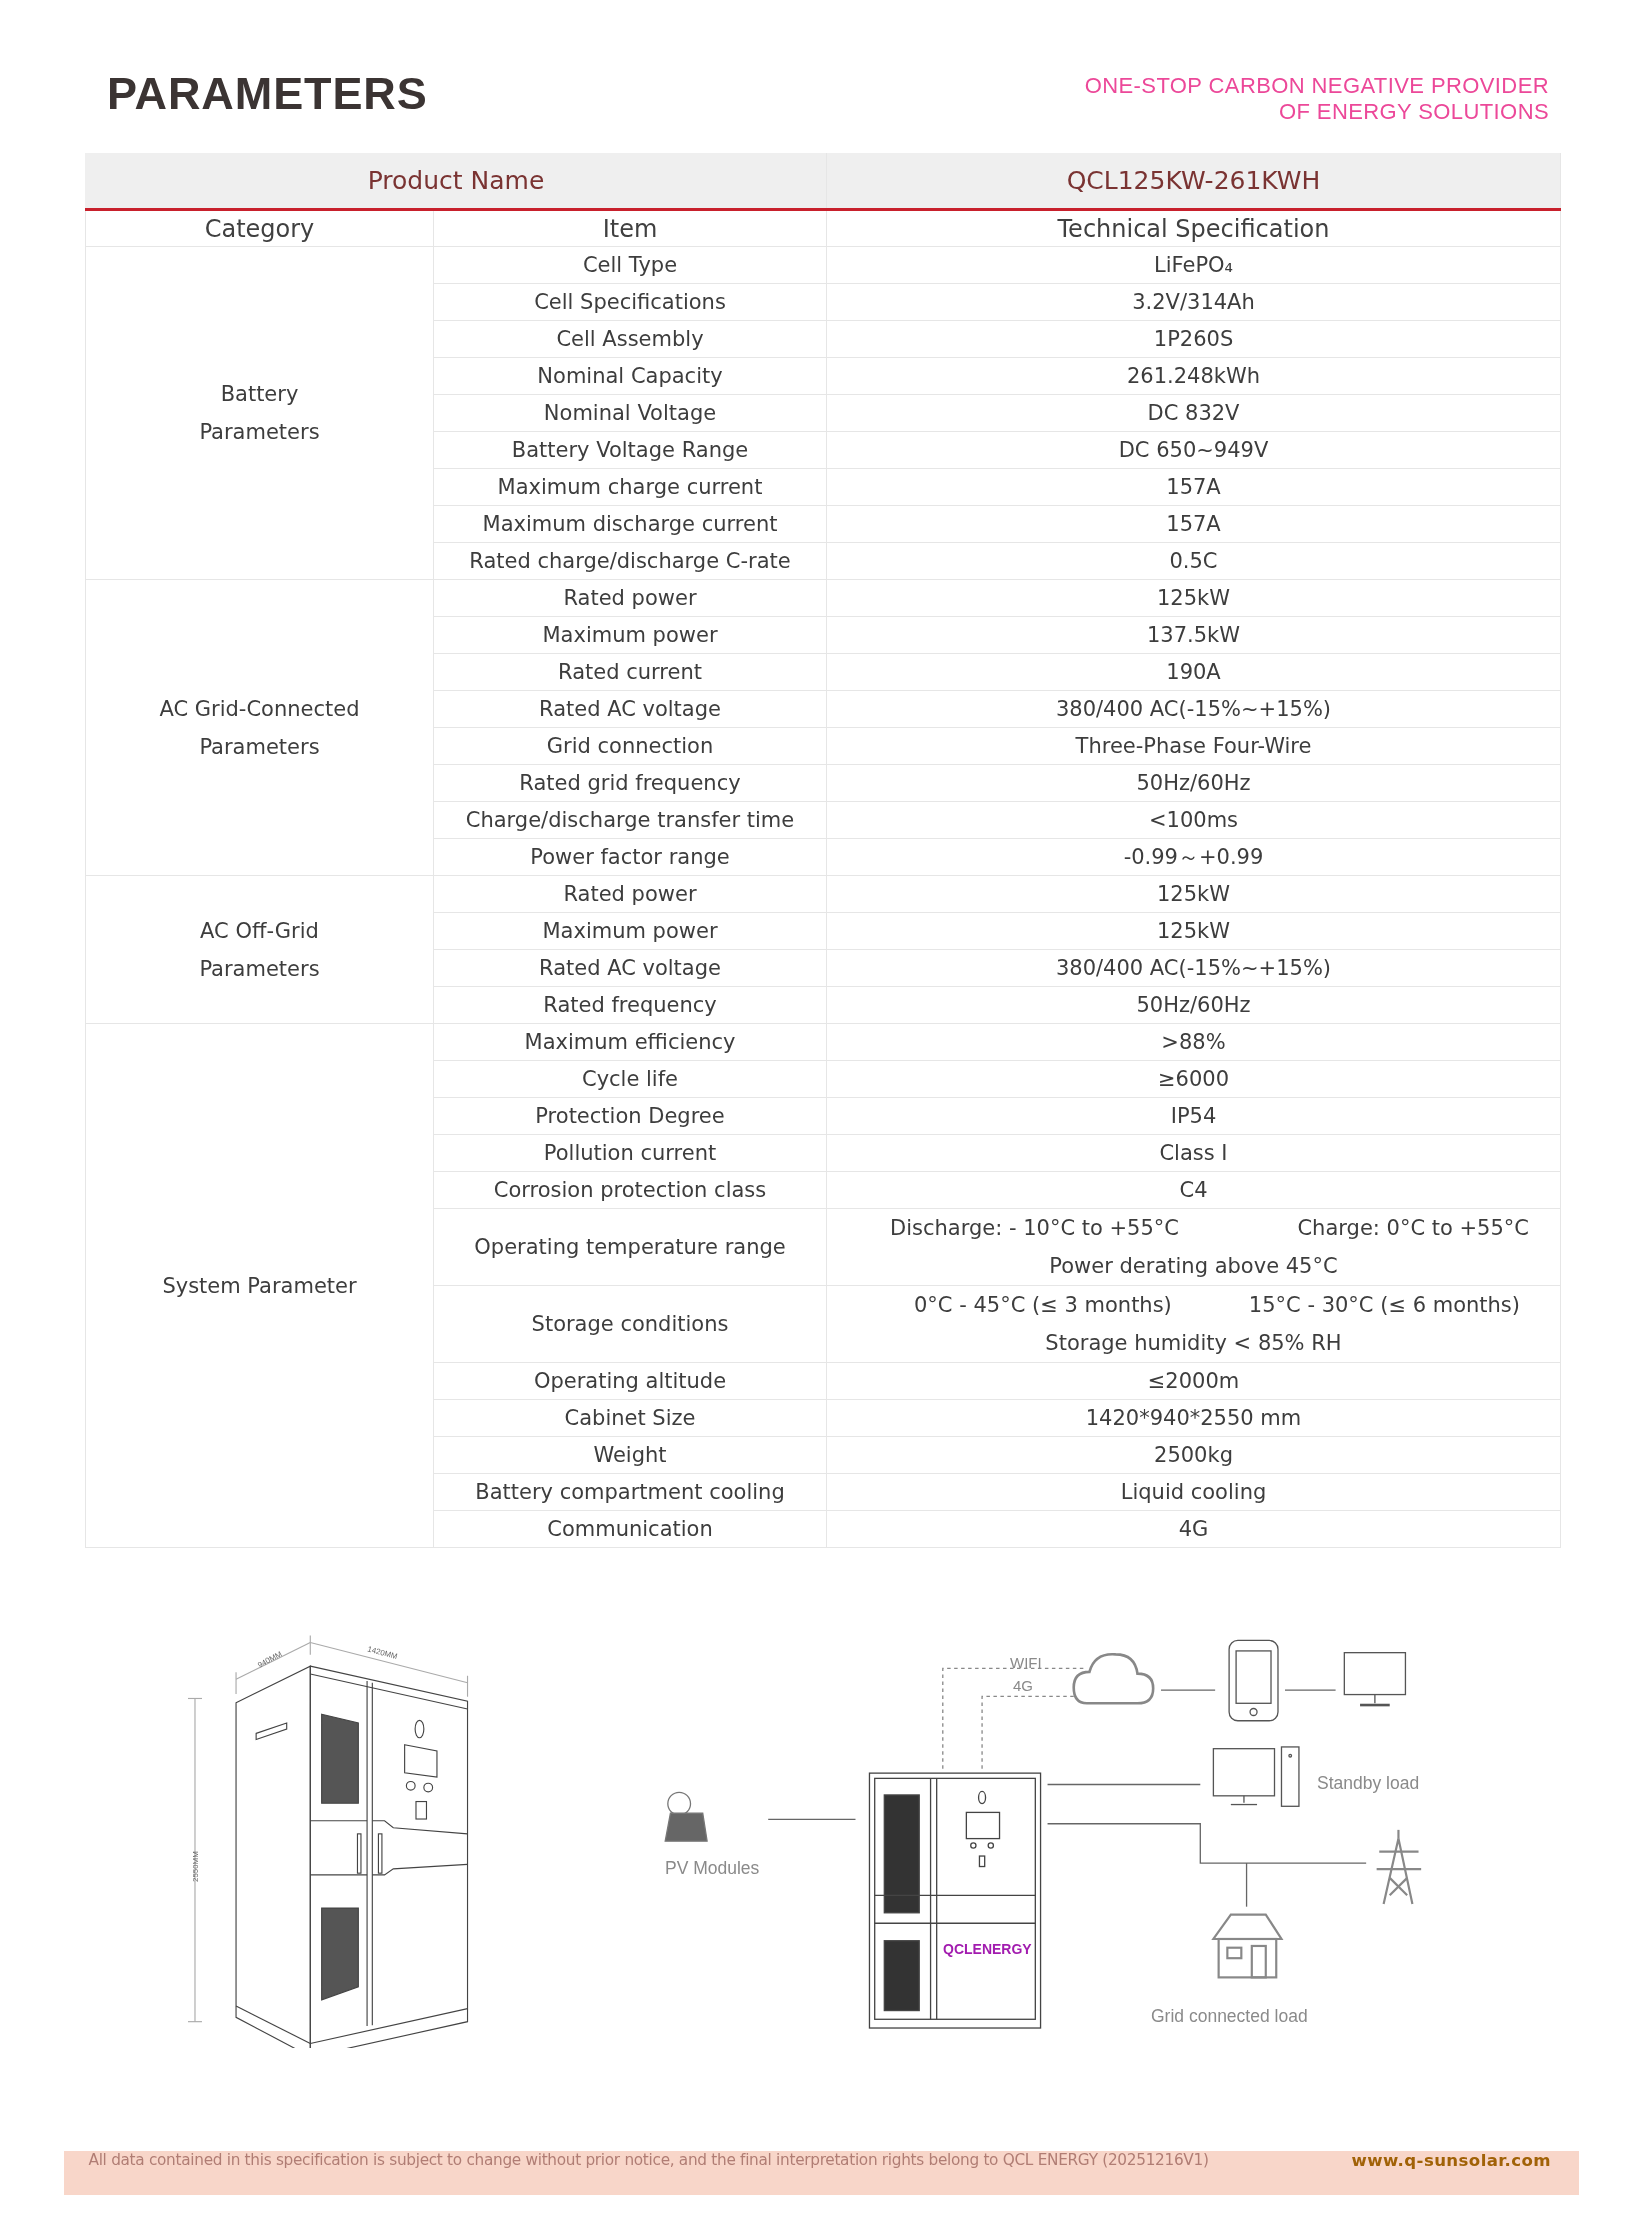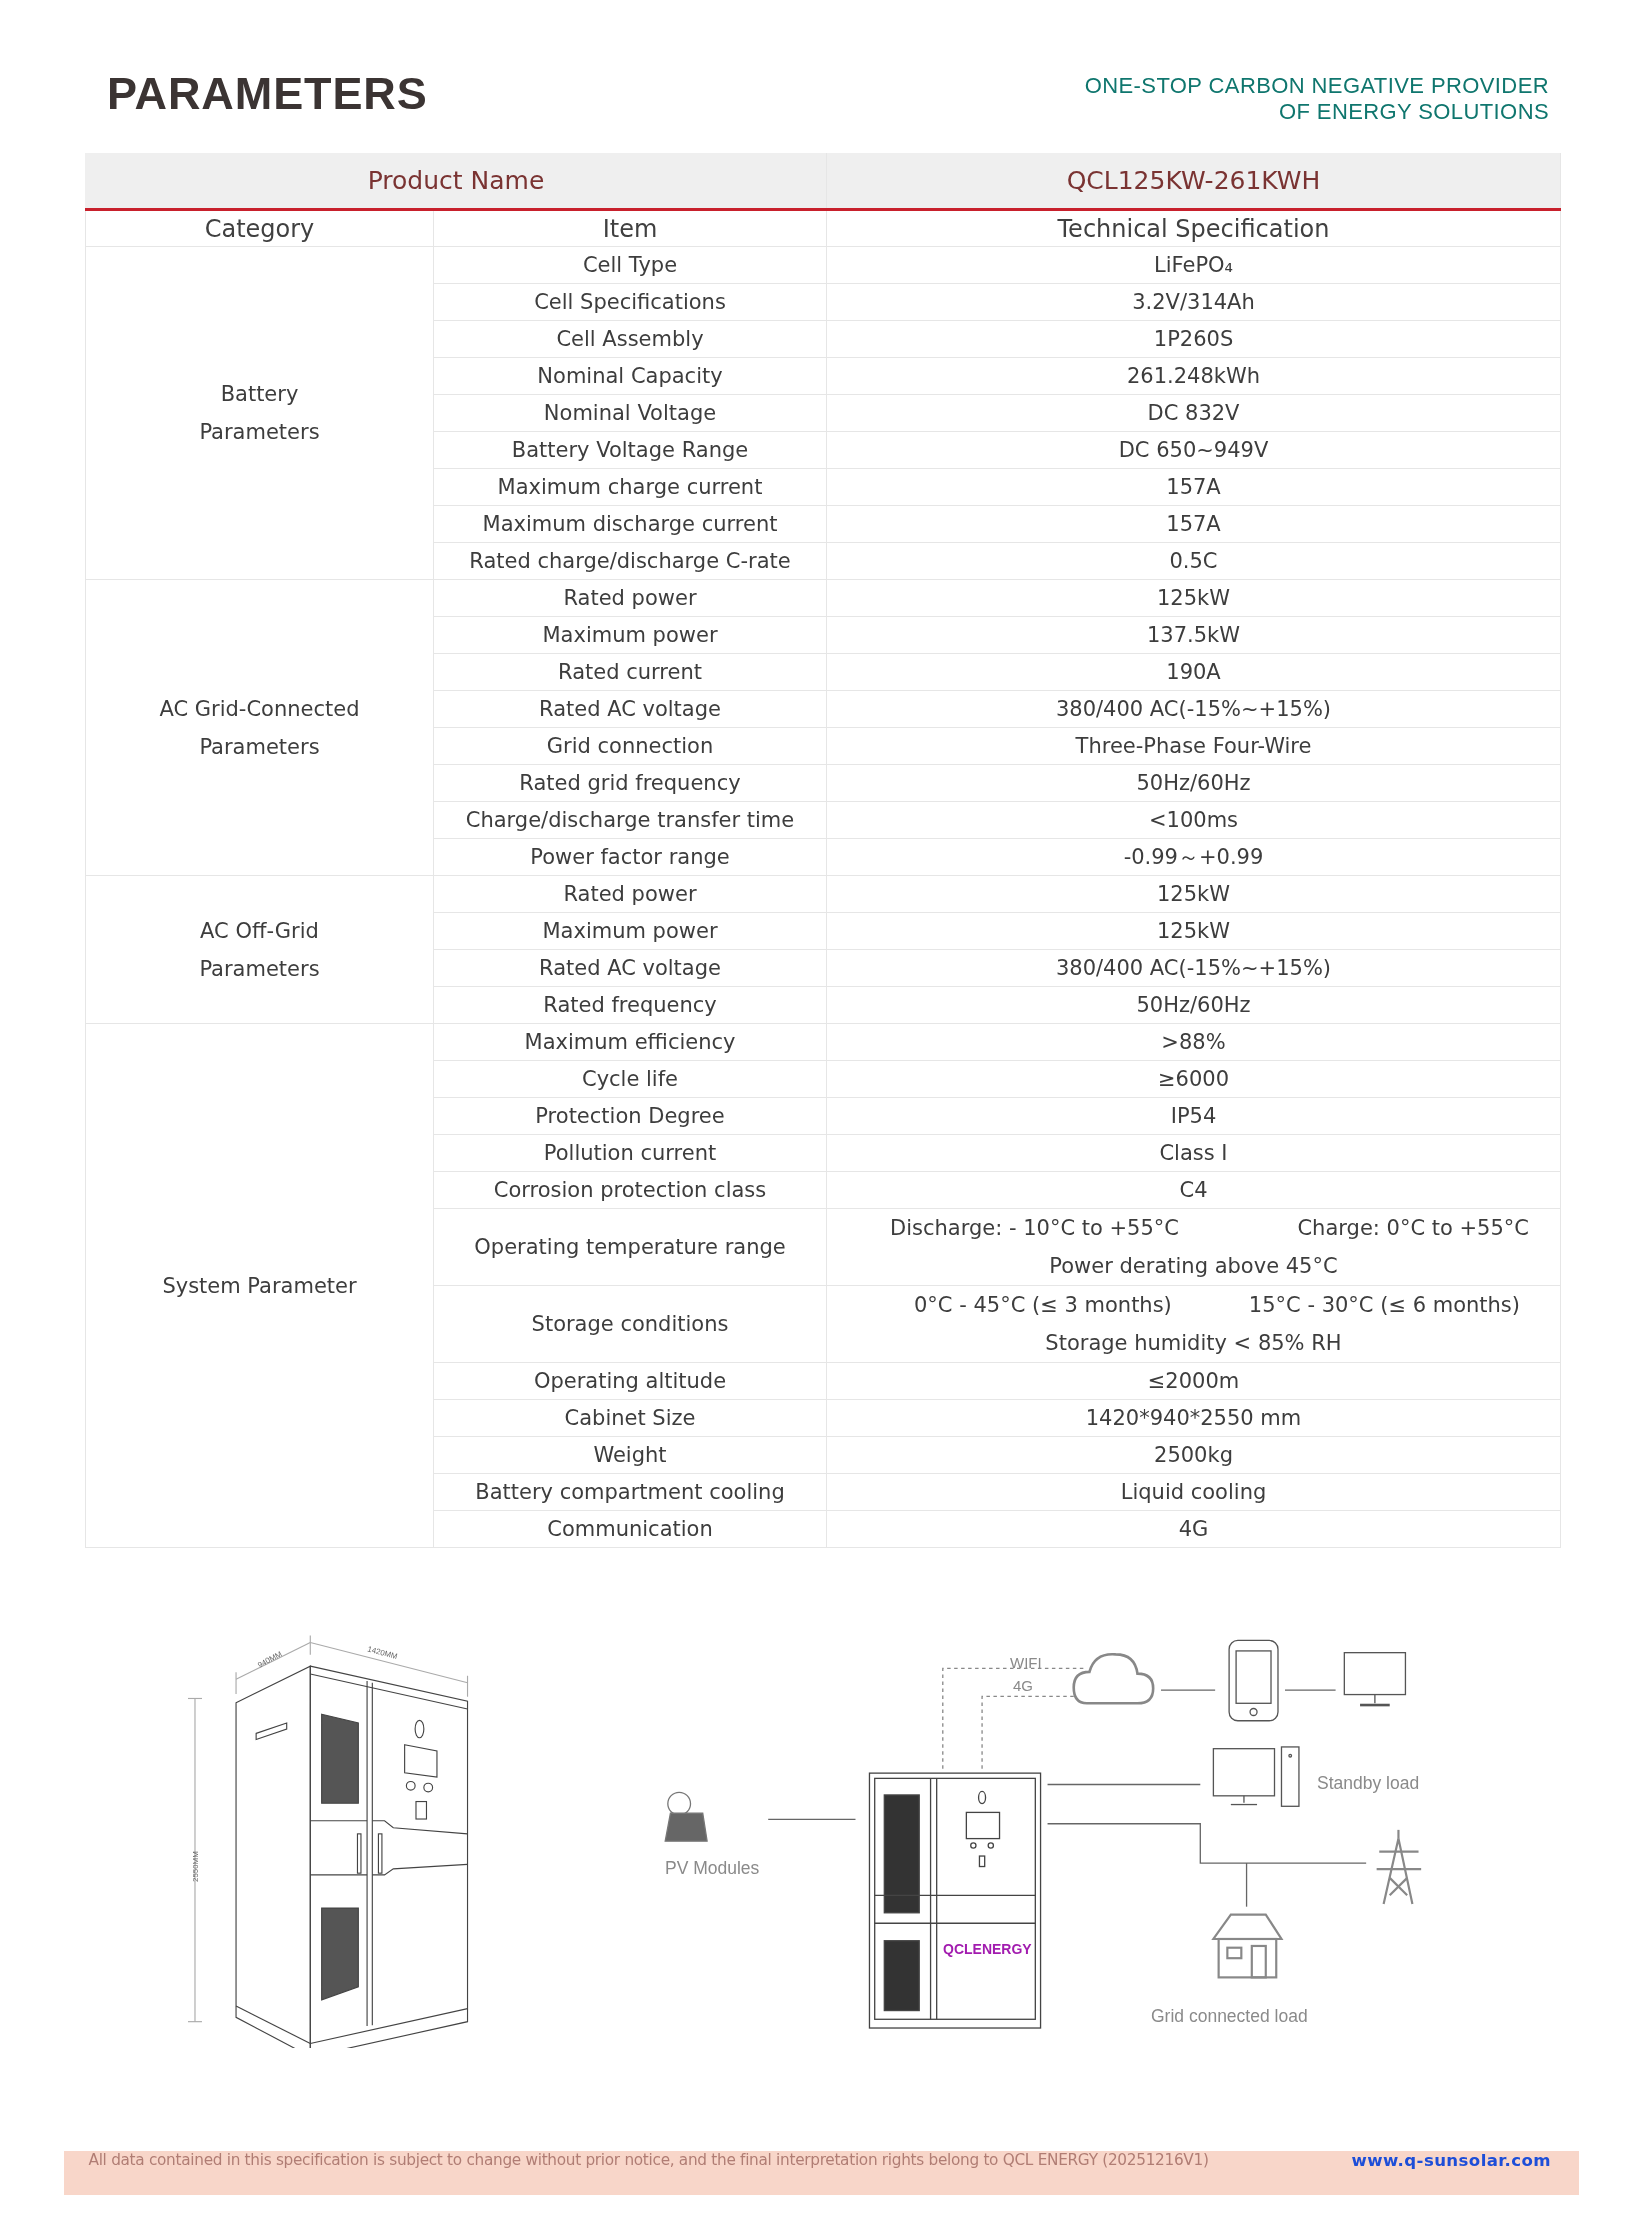--- a/index.html
+++ b/index.html
@@ -2,21 +2,21 @@
 <html style="font-size:14px"><head>
 <meta charset="utf-8">
 <style>
   html, body { margin: 0; padding: 0; background: #ffffff; }
   body { width: 1647px; height: 2236px; position: relative; overflow: hidden;
          font-family: "DejaVu Sans", sans-serif; color: #3a3a3a; }
   .title { position: absolute; left: 107px; top: 68px; font-family: "Liberation Sans", sans-serif;
            font-weight: bold; font-size: 45px; letter-spacing: 0.9px; color: #3b3433; margin: 0; }
   .tagline { position: absolute; right: 98px; top: 73px; text-align: right;
              font-family: "Liberation Sans", sans-serif; font-size: 22px; line-height: 26px;
-             color: #0f766e; letter-spacing: 0.4px; }
+             color: #ec4899; letter-spacing: 0.4px; }
   .tagline div { white-space: nowrap; }
 
   table.spec { position: absolute; left: 85px; top: 153px; width: 1474px;
                border-collapse: collapse; table-layout: fixed; }
   table.spec td, table.spec th { border: 1.7px solid #e6e6e6; text-align: center; vertical-align: middle;
                font-family: "DejaVu Sans", sans-serif; font-size: 21px; color: #3d3d3d; padding: 0;
                font-weight: normal; }
   col.c1 { width: 348px; } col.c2 { width: 393px; } col.c3 { width: 734px; }
   tr.prod th { background: #efefef; height: 55px; color: #7a3332; font-size: 25px;
                border-bottom: 3.5px solid #c8202c; border-top: none; }
@@ -30,21 +30,21 @@
   .line2 { line-height: 38px; }
 
   .cabinet { position: absolute; left: 188px; top: 1611px; width: 297px; height: 437px; }
   .system { position: absolute; left: 646px; top: 1616px; width: 838px; height: 419px; }
   .lbl { position: absolute; font-family: "Liberation Sans", sans-serif; font-size: 17.5px; color: #8a8a8a; white-space: nowrap; }
 
   .footer { position: absolute; left: 64px; top: 2151px; width: 1515px; height: 44px;
             background: #f8d6c9; display: flex; justify-content: space-between;
             box-sizing: border-box; padding: 0 28px 0 24.5px; }
   .footer .note { font-family: "DejaVu Sans", sans-serif; font-size: 15.3px; color: #b07d74; letter-spacing: -0.3px; }
-  .footer .url { font-family: "DejaVu Sans", sans-serif; font-size: 16.6px; font-weight: bold; color: #1d4ed8; letter-spacing: 0.4px; }
+  .footer .url { font-family: "DejaVu Sans", sans-serif; font-size: 16.6px; font-weight: bold; color: #a16207; letter-spacing: 0.4px; }
 </style>
 </head>
 <body>
 
 <h1 class="title">PARAMETERS</h1>
 <div class="tagline">
   <div>ONE-STOP CARBON NEGATIVE PROVIDER</div>
   <div>OF ENERGY SOLUTIONS</div>
 </div>
 

